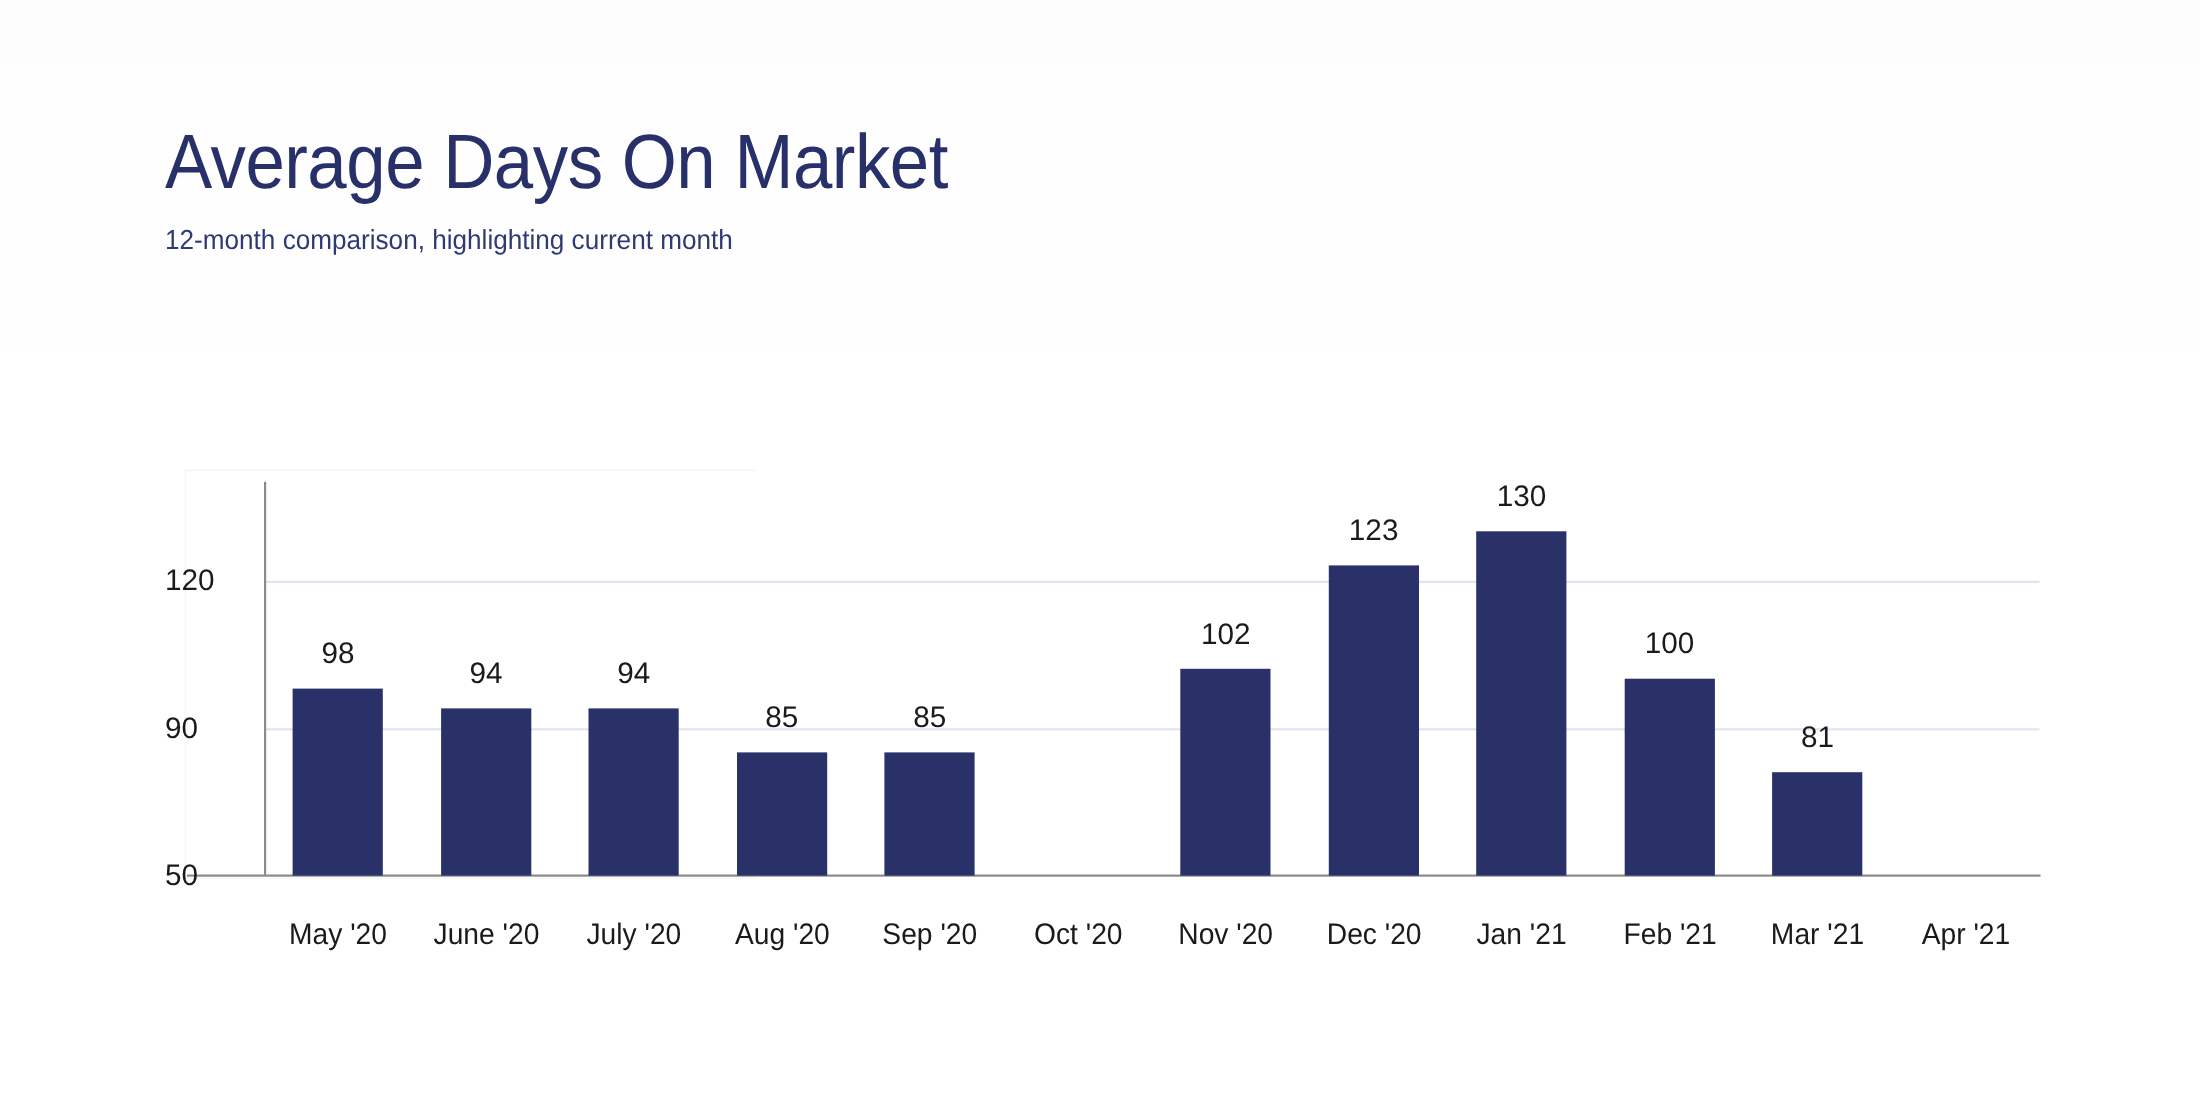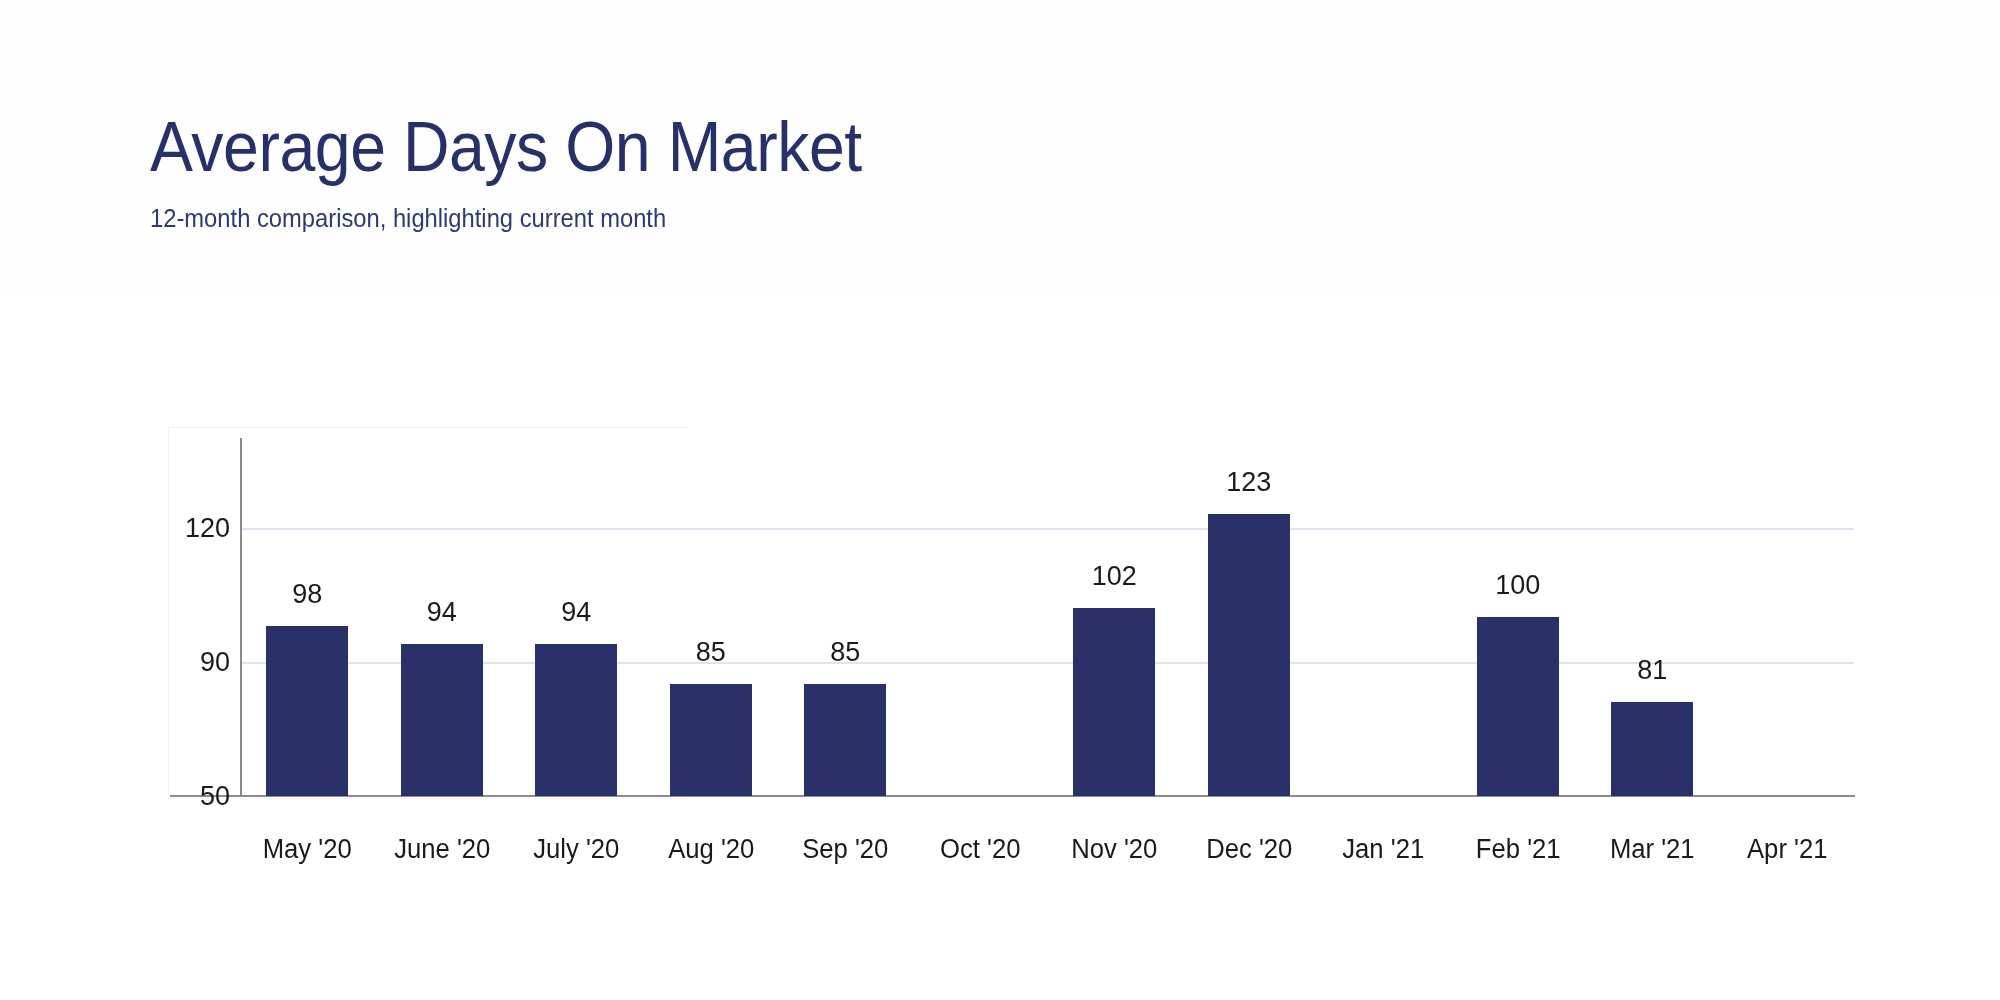--- a/index.html
+++ b/index.html
@@ -94,21 +94,21 @@
     left: 240px;
     width: 1614px;
     height: 2px;
     background: #dfe4f0;
   }
 
   .y-tick-label {
     position: absolute;
     right: 0;
     width: 80px;
-    text-align: right;
+    text-align: left;
     font-size: 27px;
     color: #1a1a1a;
     transform: translateY(-50%);
   }
   .y-ticks {
     position: absolute;
     left: 140px;
     top: 0;
     width: 90px;
     height: 1000px;
@@ -209,20 +209,24 @@
         <div class="bar" style="height: 111.875px; background: rgb(42, 49, 104);"></div>
         <div class="bar-value" style="color: rgb(26, 26, 26); bottom: 127.875px;">85</div>
       </div>
       <div class="bar-slot" style="left: 807px; width: 134.5px;">
         <div class="bar" style="height: 187.95px; background: rgb(42, 49, 104);"></div>
         <div class="bar-value" style="color: rgb(26, 26, 26); bottom: 203.95px;">102</div>
       </div>
       <div class="bar-slot" style="left: 941.5px; width: 134.5px;">
         <div class="bar" style="height: 281.925px; background: rgb(42, 49, 104);"></div>
         <div class="bar-value" style="color: rgb(26, 26, 26); bottom: 297.925px; text-align: right;">123</div>
+      </div>
+      <div class="bar-slot" style="left: 1076px; width: 134.5px;">
+        <div class="bar" style="height: 313.25px; background: rgb(42, 49, 104);"></div>
+        <div class="bar-value" style="color: rgb(26, 26, 26); bottom: 329.25px;">130</div>
       </div>
       <div class="bar-slot" style="left: 1210.5px; width: 134.5px; text-align: right;">
         <div class="bar" style="height: 179px; background: rgb(42, 49, 104);"></div>
         <div class="bar-value" style="color: rgb(26, 26, 26); bottom: 195px;">100</div>
       </div>
       <div class="bar-slot" style="left: 1345px; width: 134.5px;">
         <div class="bar" style="height: 93.975px; background: rgb(42, 49, 104);"></div>
         <div class="bar-value" style="color: rgb(26, 26, 26); bottom: 109.975px;">81</div>
       </div>
     </div>

